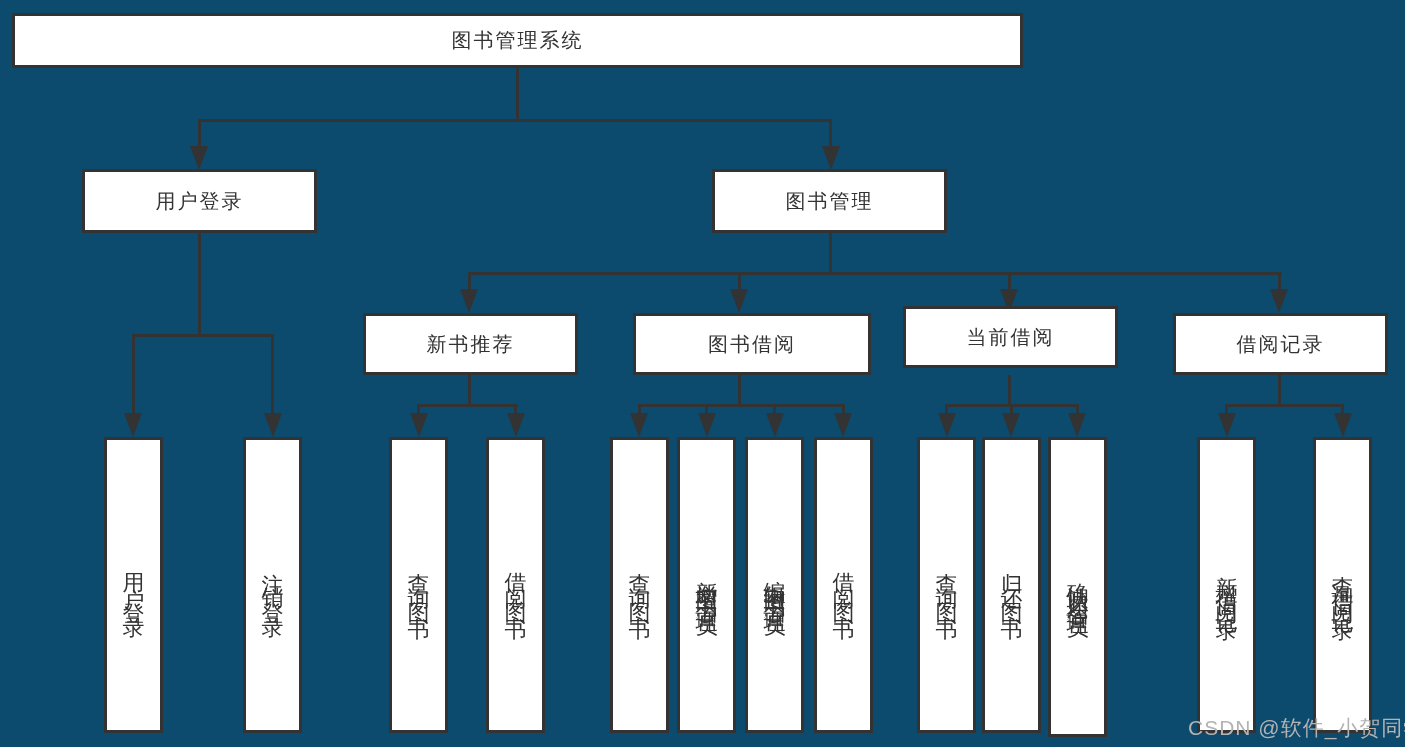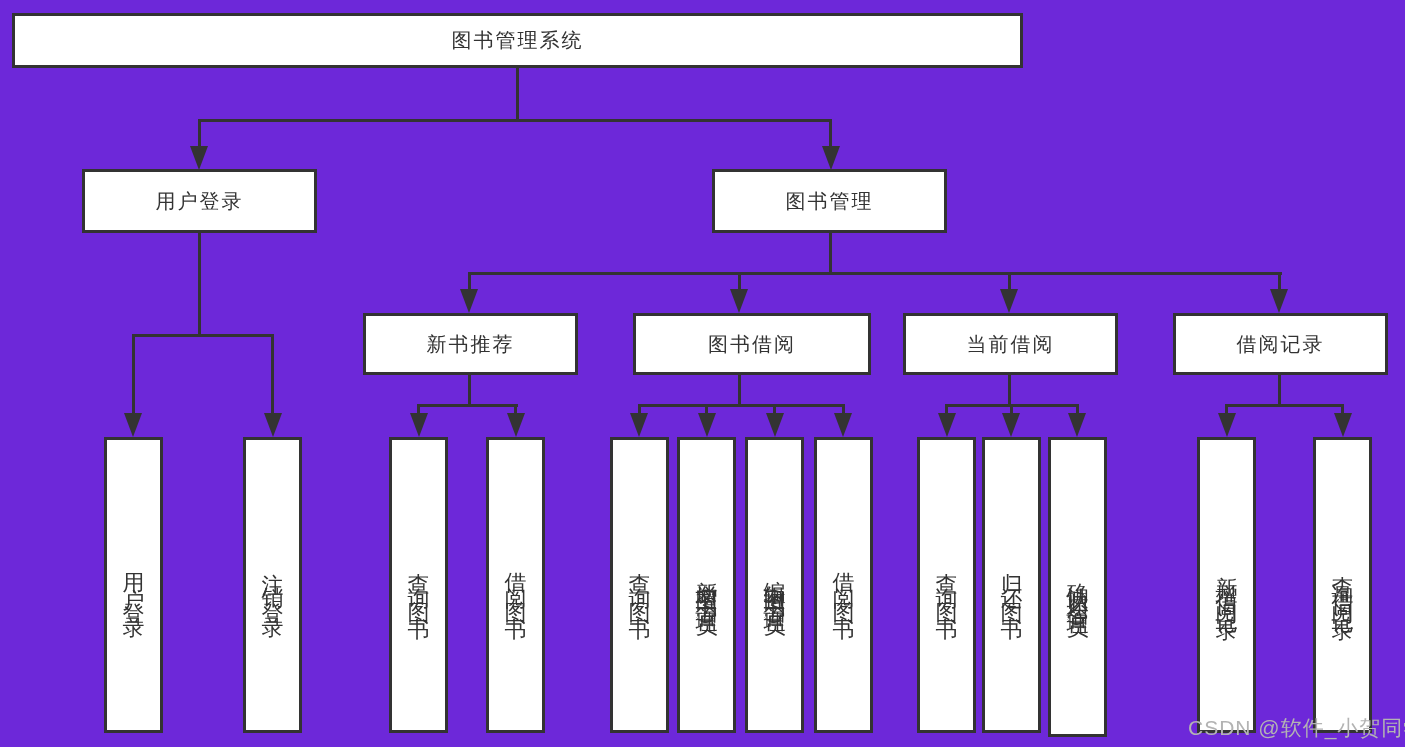--- a/index.html
+++ b/index.html
@@ -1,17 +1,17 @@
 <!DOCTYPE html>
 <html><head>
 <meta charset="utf-8">
 <style>
   html,body{margin:0;padding:0;background:#ffffff;}
   .stage{
-    position:relative;width:1405px;height:747px;background:#6d28d9;overflow:hidden;
+    position:relative;width:1405px;height:747px;background:#0c4a6e;overflow:hidden;
     font-family:"Liberation Sans","DejaVu Sans",sans-serif;color:#333333;
   }
   .box{
     position:absolute;box-sizing:border-box;background:#ffffff;
     border:3px solid #333333;display:flex;align-items:center;justify-content:center;
     font-size:20px;color:#333333;letter-spacing:2px;
   }
   .leaf{
     writing-mode:vertical-rl;text-align:center;
     font-size:22px;
@@ -95,21 +95,21 @@
   <div class="vl" style="left:1341px;top:404px;height:12px"></div>
   <div class="arrow" style="left:1334px;top:413px"></div>
 
   <div class="box" style="left:12px;top:13px;width:1011px;height:55px">图书管理系统</div>
 
   <div class="box" style="left:82px;top:169px;width:235px;height:64px">用户登录</div>
   <div class="box" style="left:363px;top:313px;width:215px;height:62px">新书推荐</div>
 
   <div class="box" style="left:712px;top:169px;width:235px;height:64px">图书管理</div>
   <div class="box" style="left:633px;top:313px;width:238px;height:62px">图书借阅</div>
-  <div class="box" style="left:903px;top:313px;width:215px;height:62px">当前借阅</div>
+  <div class="box" style="left:903px;top:306px;width:215px;height:62px">当前借阅</div>
   <div class="box" style="left:1173px;top:313px;width:215px;height:62px">借阅记录</div>
 
   <div class="box leaf ls-wide" style="left:104px;top:437px;width:59px;height:296px">用户登录</div>
   <div class="box leaf ls-wide" style="left:243px;top:437px;width:59px;height:296px">注销登录</div>
 
   <div class="box leaf ls-wide" style="left:389px;top:437px;width:59px;height:296px">查询图书</div>
   <div class="box leaf ls-wide" style="left:486px;top:437px;width:59px;height:296px">借阅图书</div>
 
   <div class="box leaf ls-wide" style="left:610px;top:437px;width:59px;height:296px">查询图书</div>
   <div class="box leaf ls-tight" style="left:677px;top:437px;width:59px;height:296px">新增图书（管理员）</div>

